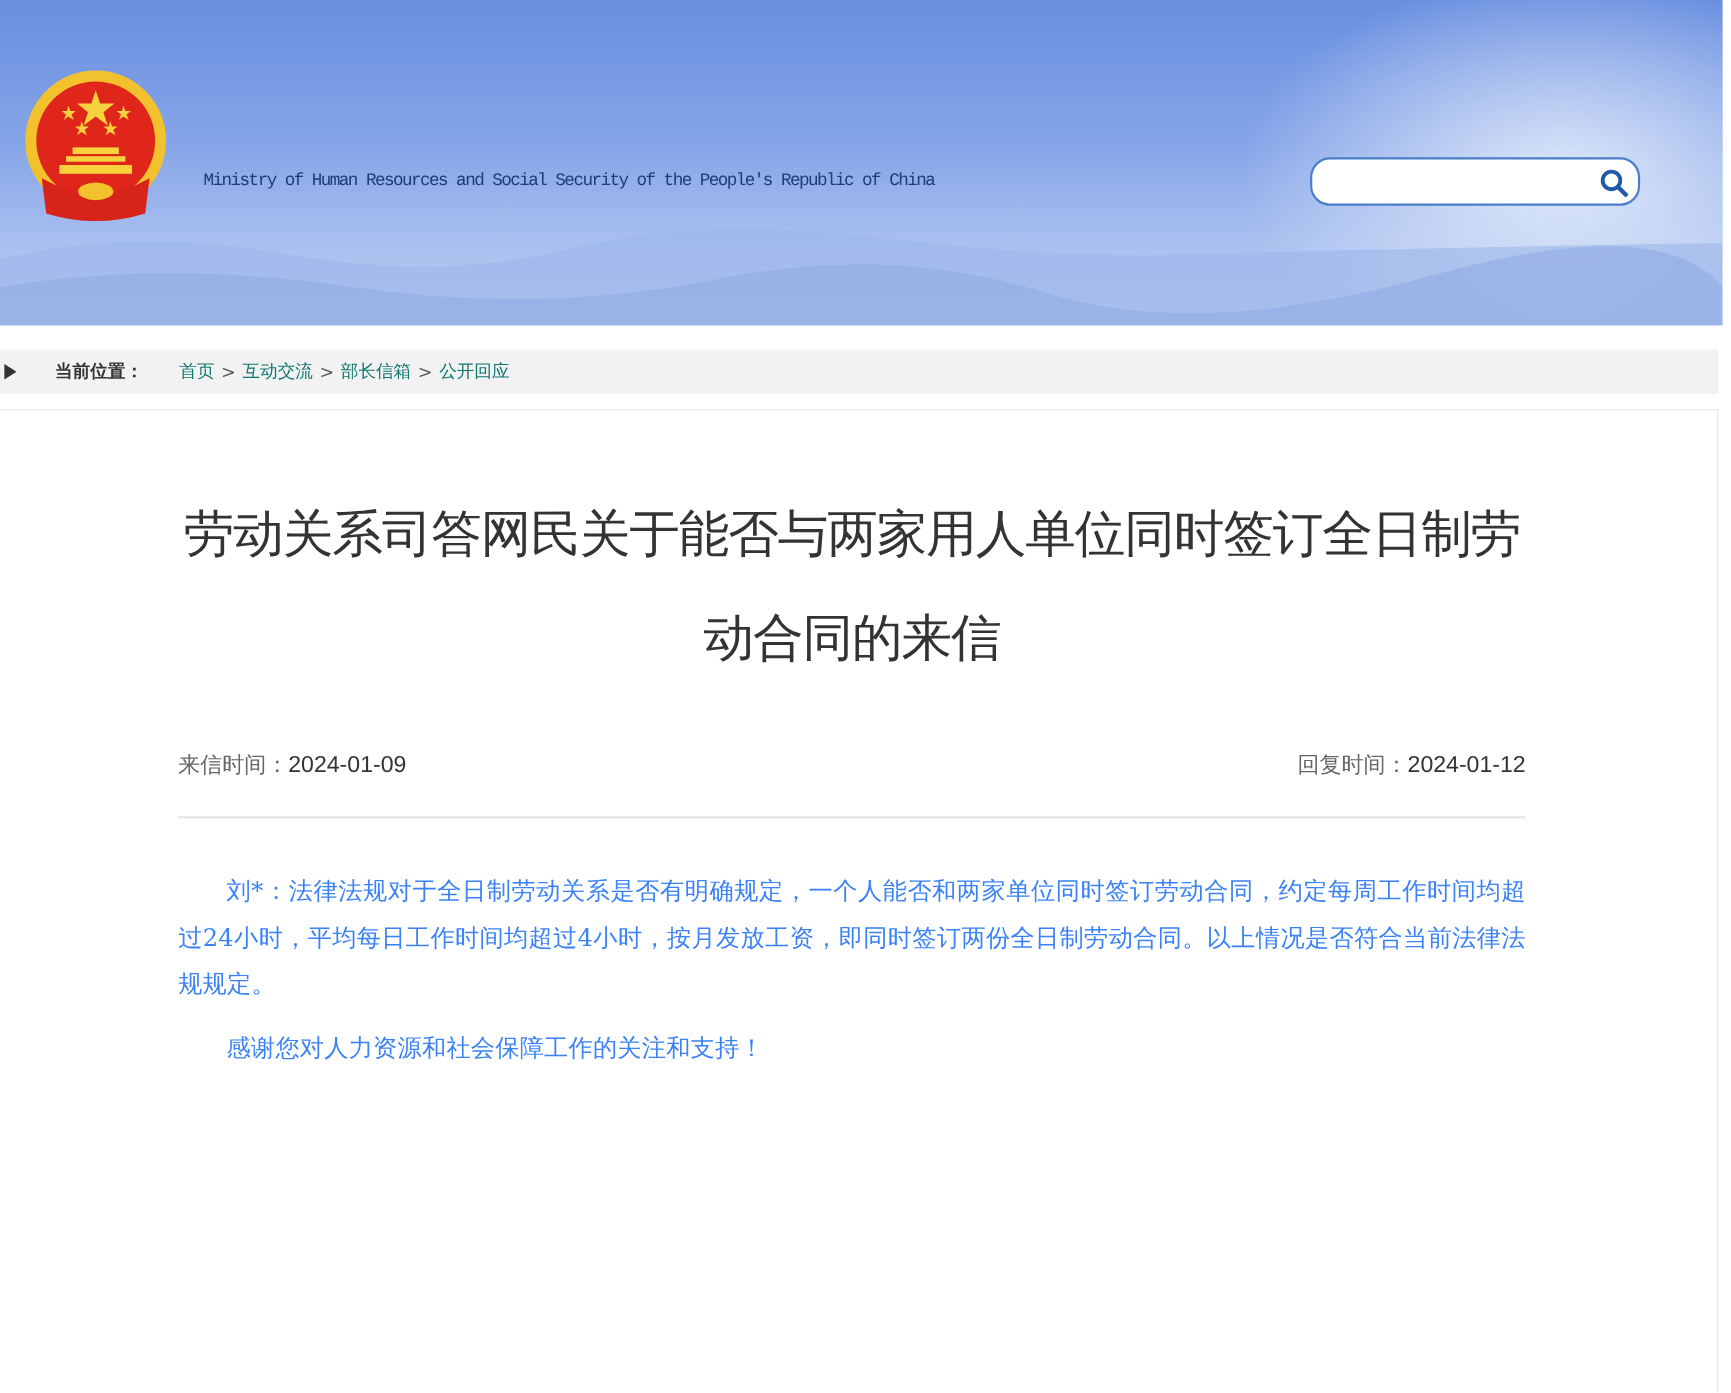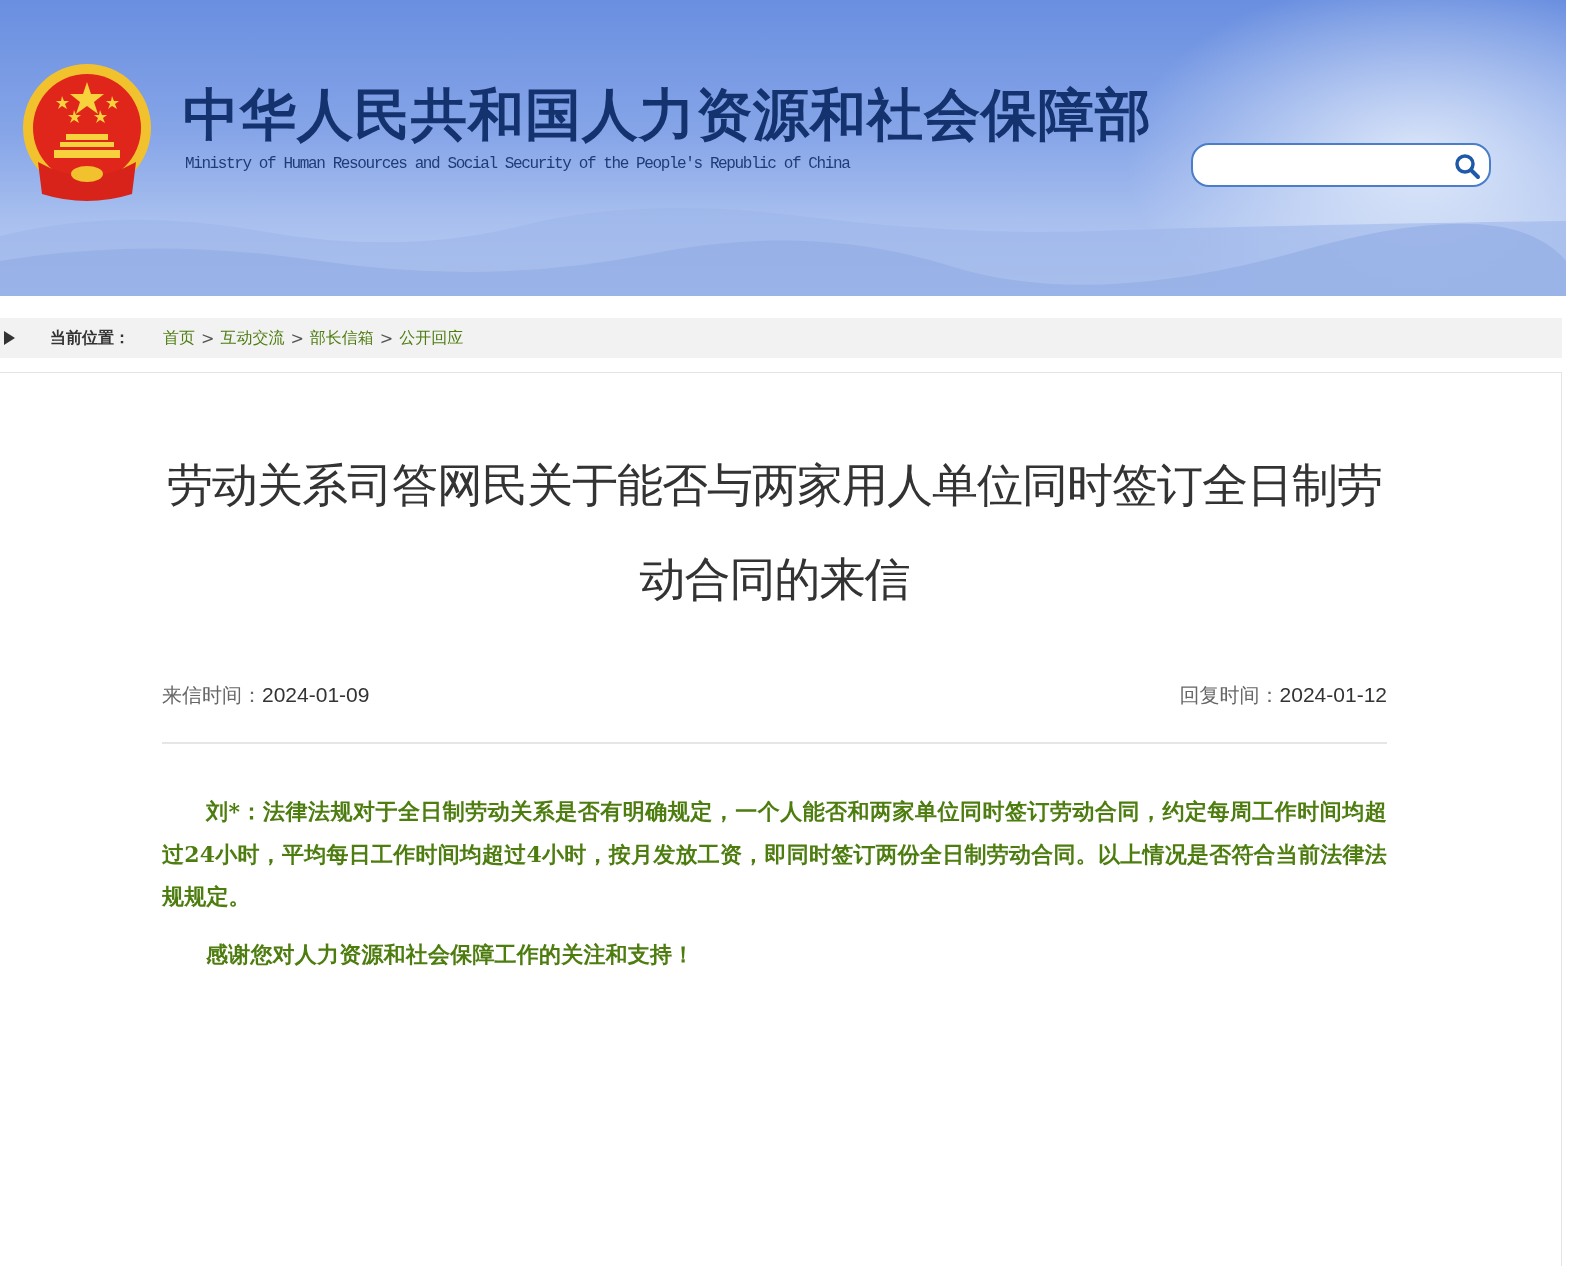--- a/index.html
+++ b/index.html
@@ -53,21 +53,21 @@
   
   .breadcrumb {
     position: absolute; left: 0; top: 318px; width: 1562px; height: 40px;
     background: #f2f2f2;
     font-family: "DejaVu Serif", serif; font-size: 16px; color: #555;
     display: flex; align-items: center; gap: 17px;
   }
   .bc-arrow { margin-left: 4px; width: 0; height: 0;
     border-top: 7px solid transparent; border-bottom: 7px solid transparent; border-left: 11px solid #333; }
   .bc-label { margin-left: 18px; font-weight: bold; color: #333; }
-  .bc-item { color: #4d7c0f; text-decoration: none; }
+  .bc-item { color: #0f766e; text-decoration: none; }
   .bc-sep { color: #555; margin: 0 6px; }
   .bc-items { margin-left: 16px; display: flex; align-items: center; }
   
   .content-frame {
     position: absolute; left: 0; top: 372px; width: 1562px; height: 900px;
     border-top: 1px solid #e4e4e4; border-right: 1px solid #e4e4e4; box-sizing: border-box;
   }
   .article-title {
     position: absolute; left: 162px; top: 438px; width: 1225px;
     text-align: center; font-size: 46px; color: #333; line-height: 94px;
@@ -79,22 +79,22 @@
   }
   .meta-left { position: absolute; left: 0; top: 0; }
   .meta-right { position: absolute; right: 0; top: 0; }
   .meta-val { color: #333; font-family: "Liberation Sans", sans-serif; font-size: 21px; }
   .divider {
     position: absolute; left: 162px; top: 742px; width: 1225px; height: 0;
     border-top: 2px solid #e6e6e6;
   }
   .article-body {
     position: absolute; left: 162px; top: 790px; width: 1225px;
-    font-family: "DejaVu Serif", serif; font-size: 22px; color: #4d7c0f;
-    line-height: 42.5px; text-align: justify; letter-spacing: 0.2px; font-weight: bold;
+    font-family: "DejaVu Serif", serif; font-size: 22px; color: #3b82f6;
+    line-height: 42.5px; text-align: justify; letter-spacing: 0.2px;
   }
   .article-body p { margin: 0 0 15px 0; text-indent: 2em; }
 </style>
 </head>
 <body>
 
 <div class="banner">
   <svg class="mountains" viewBox="0 0 1566 120" preserveAspectRatio="none">
     <path d="M0 60 Q120 30 260 55 T520 50 T800 40 T1100 55 T1566 45 L1566 120 L0 120 Z" fill="#9db6ea" opacity="0.6"></path>
     <path d="M0 85 Q150 60 320 85 T650 78 T950 90 T1300 75 T1566 85 L1566 120 L0 120 Z" fill="#8eaae4" opacity="0.55"></path>
@@ -108,21 +108,20 @@
     <polygon points="92,34 94,39 99,39 95,42 97,47 92,44 88,47 90,42 86,39 91,39" fill="#f7d23c"></polygon>
     <polygon points="54,48 56,53 61,53 57,56 59,61 54,58 50,61 52,56 48,53 53,53" fill="#f7d23c"></polygon>
     <polygon points="80,48 82,53 87,53 83,56 85,61 80,58 76,61 78,56 74,53 79,53" fill="#f7d23c"></polygon>
     <rect x="46" y="72" width="42" height="6" fill="#f7d23c"></rect>
     <rect x="40" y="80" width="54" height="5" fill="#f7d23c"></rect>
     <rect x="34" y="88" width="66" height="8" fill="#f7d23c"></rect>
     <path d="M18 100 Q67 128 116 100 L112 132 Q67 146 22 132 Z" fill="#d8231a"></path>
     <ellipse cx="67" cy="112" rx="16" ry="8" fill="#f2c12e"></ellipse>
   </svg>
 
-  <div class="site-title-cn">中华人民共和国人力资源和社会保障部</div>
   <div class="site-title-en">Ministry of Human Resources and Social Security of the People's Republic of China</div>
 
   <div class="search-box">
     <input class="search-input" type="text" placeholder="" style="">
     <svg class="search-icon" viewBox="0 0 28 28">
       <circle cx="12" cy="12" r="8" fill="none" stroke="#1e5aa8" stroke-width="3.5"></circle>
       <line x1="18" y1="18" x2="25" y2="25" stroke="#1e5aa8" stroke-width="4" stroke-linecap="round"></line>
     </svg>
   </div>
 </div>

